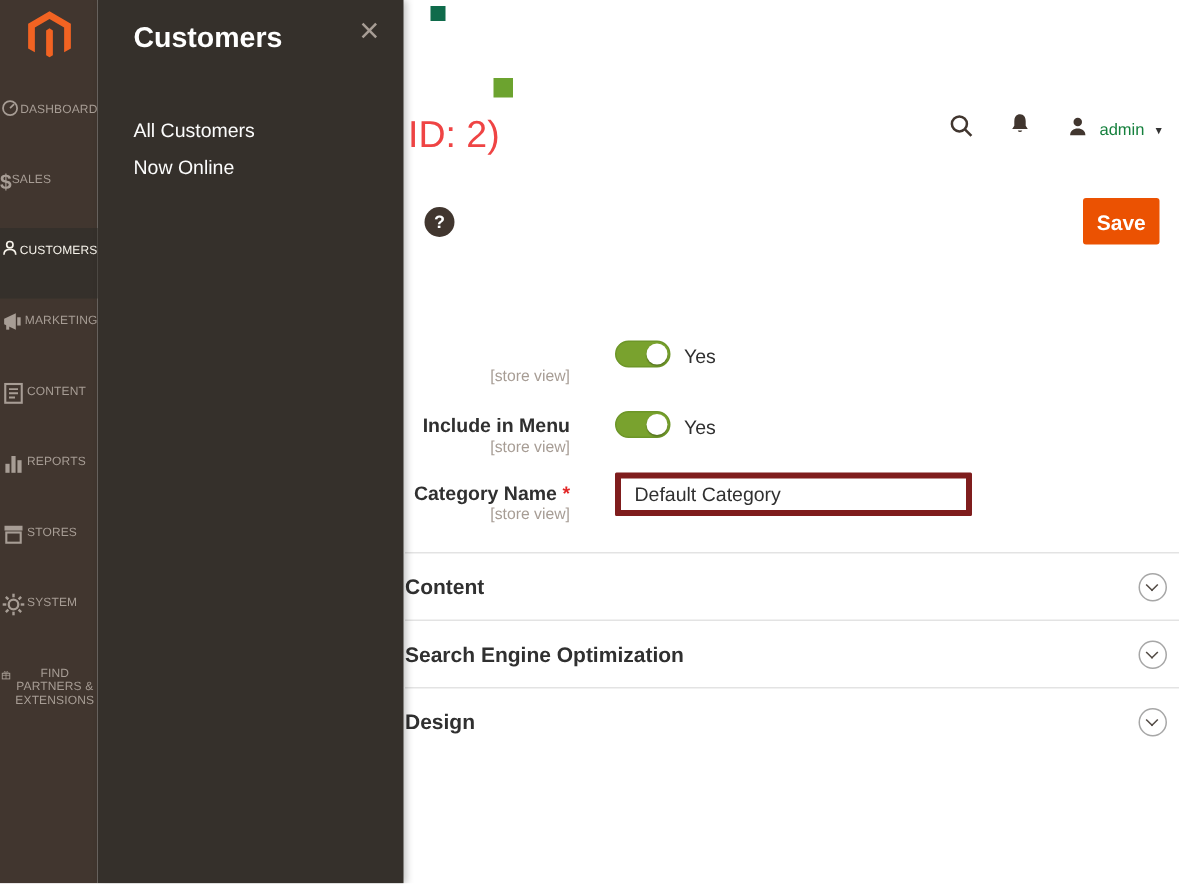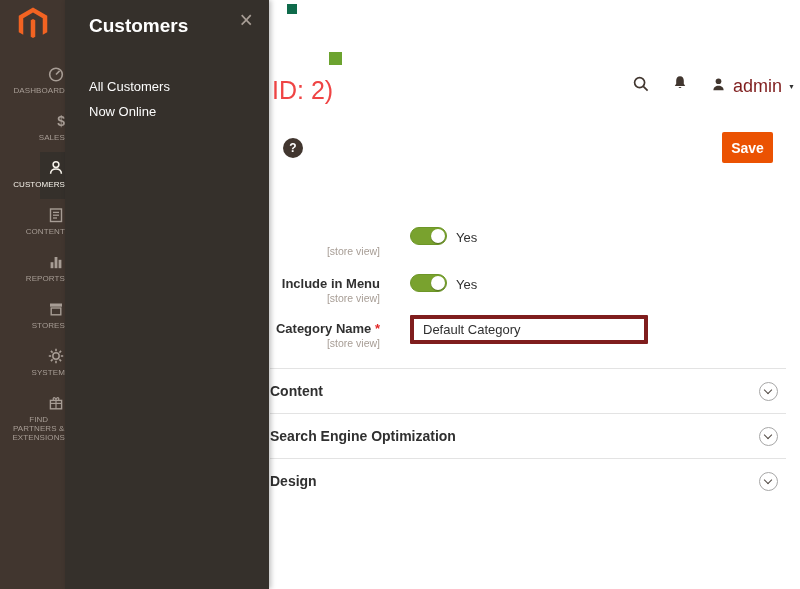--- a/index.html
+++ b/index.html
@@ -2,21 +2,21 @@
 <html><head>
 <meta charset="utf-8">
 <style>
   html,body{margin:0;padding:0;background:#fff;font-family:"Liberation Sans",sans-serif;}
   #app{position:relative;width:800px;height:589px;overflow:hidden;background:#fff;}
 
   
   .sidebar{position:absolute;left:0;top:0;width:65px;height:589px;background:#41362f;z-index:4;}
   .logo{position:absolute;left:15px;top:6px;width:36px;height:36px;cursor:pointer;}
   .nav{position:absolute;left:0;top:58px;width:65px;}
-  .nav-item{height:47px;box-sizing:border-box;display:flex;flex-direction:column;align-items:flex-end;padding-top:7px;cursor:pointer;margin-left:40px;}
+  .nav-item{height:47px;box-sizing:border-box;display:flex;flex-direction:row;align-items:flex-start;padding-top:7px;cursor:pointer;}
   .nav-item.tall{height:54px;}
   .nav-item.active{background:#35302b;}
   .nav-icon{width:18px;height:18px;color:#a79d95;display:block;}
   .nav-glyph{font-size:14px;font-weight:bold;color:#a79d95;line-height:18px;height:18px;}
   .nav-label{margin-top:3px;font-size:8px;line-height:9px;color:#a79d95;text-align:center;max-width:60px;letter-spacing:.1px;}
   .nav-item.active .nav-icon,.nav-item.active .nav-label,.nav-item.active .nav-glyph{color:#f7f3eb;}
 
   
   .flyout{position:absolute;left:65px;top:0;width:204px;height:589px;background:#35302b;z-index:5;box-shadow:2px 0 5px rgba(0,0,0,.25);}
   .fly-title{position:absolute;left:24px;top:15px;font-size:19px;font-weight:700;color:#ffffff;}
@@ -26,21 +26,21 @@
   .fly-item.i1{top:104px;}
 
   
   .mark1{position:absolute;left:287px;top:4px;width:10px;height:10px;background:#0f6b4b;}
   .mark2{position:absolute;left:329px;top:52px;width:13px;height:13px;background:#6ca32f;}
   .page-title{position:absolute;left:272px;top:76px;font-size:25px;font-weight:400;color:#ef4444;}
   .hdr-btn{position:absolute;width:18px;height:18px;cursor:pointer;background:none;border:none;padding:0;}
   .hdr-search{left:632px;top:75px;}
   .hdr-bell{left:671px;top:74px;}
   .hdr-admin{position:absolute;left:710px;top:76px;display:flex;align-items:center;gap:6px;cursor:pointer;}
-  .hdr-admin .uname{font-size:18px;color:#7f1d1d;}
+  .hdr-admin .uname{font-size:11px;color:#15803d;}
   .hdr-admin .caret{font-size:7px;color:#333;}
 
   
   .help-badge{position:absolute;left:283px;top:138px;width:20px;height:20px;border-radius:50%;background:#41362f;color:#fff;
     font-size:12px;font-weight:700;display:flex;align-items:center;justify-content:center;cursor:pointer;}
   .save-btn{position:absolute;left:722px;top:132px;width:51px;height:31px;background:#eb5202;color:#fff;border:none;border-radius:2px;
     font-size:14px;font-weight:700;font-family:inherit;cursor:pointer;}
 
   
   .f-label{position:absolute;left:170px;width:210px;text-align:right;font-size:13px;font-weight:600;color:#303030;}
@@ -92,20 +92,30 @@
       <div class="nav-item active">
         <span class="nav-icon">
           <svg viewBox="0 0 18 18">
               <circle cx="9" cy="5.6" r="2.9" fill="none" stroke="currentColor" stroke-width="1.5"></circle>
               <path d="M3.6 14.8 C3.6 11.6 6 9.9 9 9.9 C12 9.9 14.4 11.6 14.4 14.8" fill="none" stroke="currentColor" stroke-width="1.5"></path>
             </svg>
         </span>
         <span class="nav-label">CUSTOMERS</span>
       </div>
 
+      <div class="nav-item">
+        <span class="nav-icon">
+          <svg viewBox="0 0 18 18">
+              <polygon points="3,7 11.5,3 11.5,15 3,11" fill="currentColor"></polygon>
+              <rect x="12.5" y="6" width="2.5" height="6" fill="currentColor"></rect>
+              <rect x="4.5" y="11.5" width="2.2" height="3.5" fill="currentColor"></rect>
+            </svg>
+        </span>
+        <span class="nav-label">MARKETING</span>
+      </div>
 
       <div class="nav-item">
         <span class="nav-icon">
           <svg viewBox="0 0 18 18">
               <rect x="3.5" y="3" width="11" height="12.5" fill="none" stroke="currentColor" stroke-width="1.4"></rect>
               <line x1="6" y1="6.4" x2="12" y2="6.4" stroke="currentColor" stroke-width="1.3"></line>
               <line x1="6" y1="9.2" x2="12" y2="9.2" stroke="currentColor" stroke-width="1.3"></line>
               <line x1="6" y1="12" x2="10" y2="12" stroke="currentColor" stroke-width="1.3"></line>
             </svg>
         </span>

